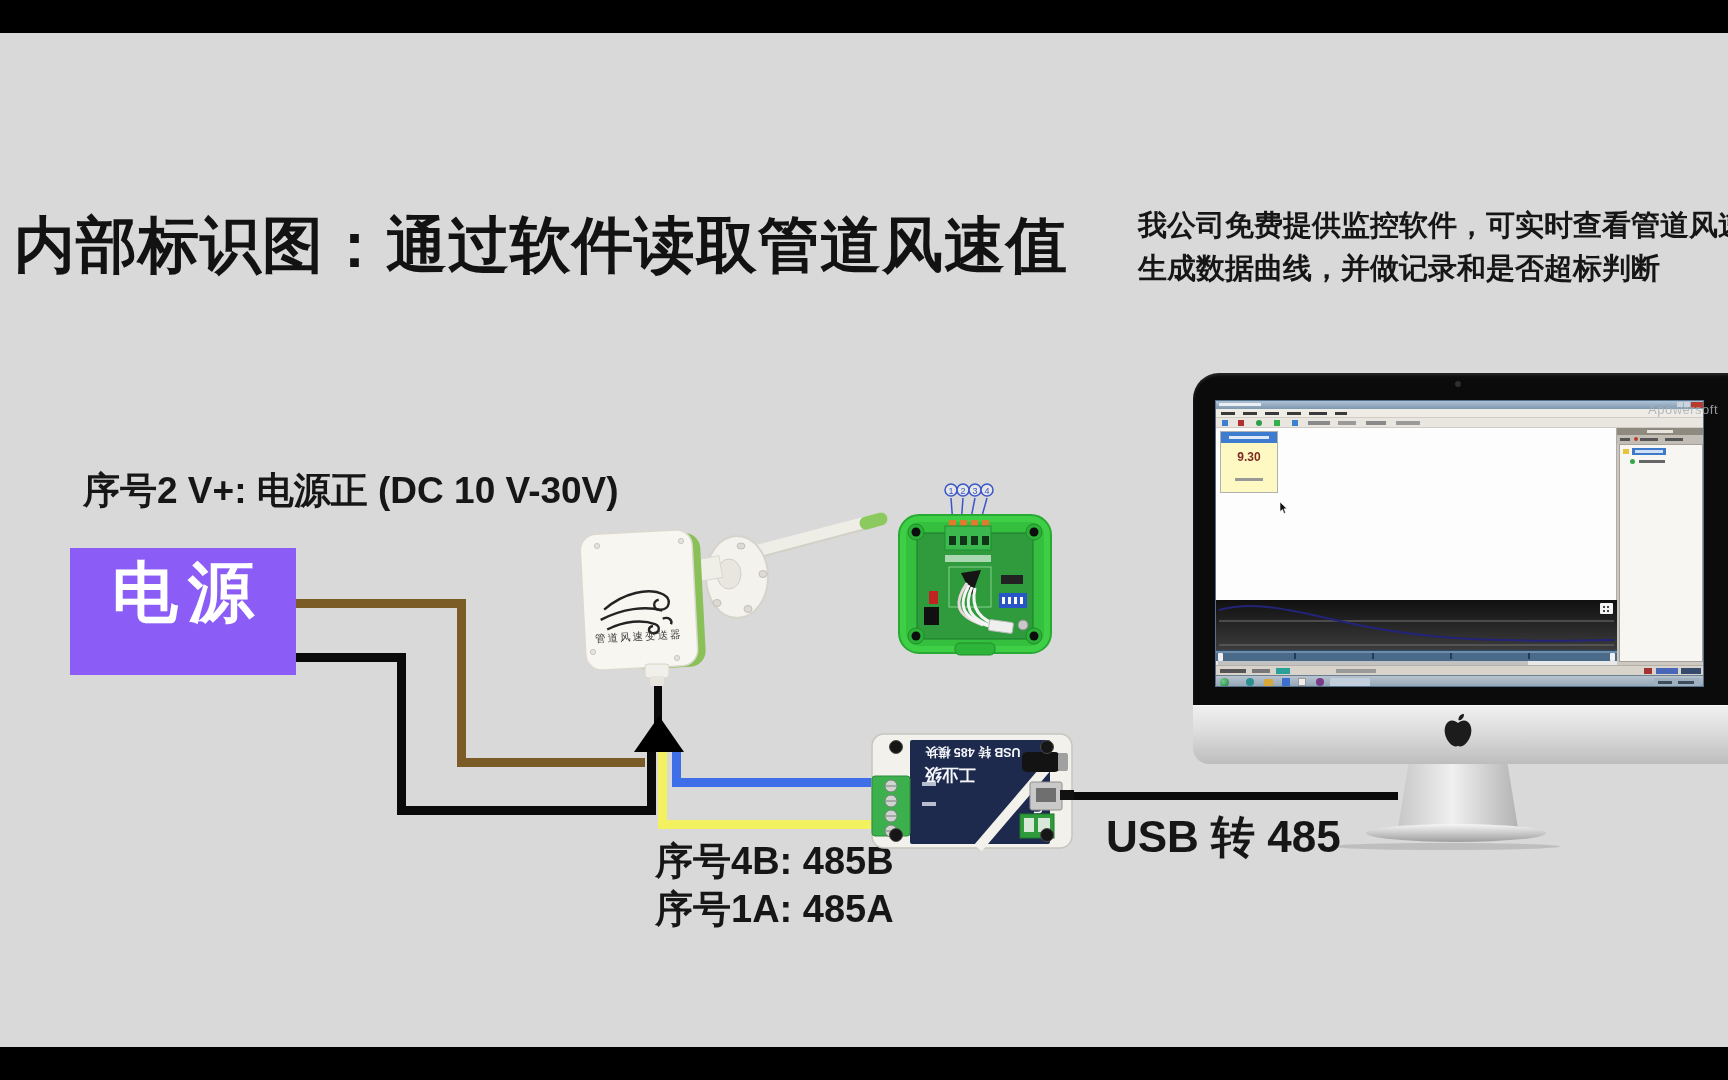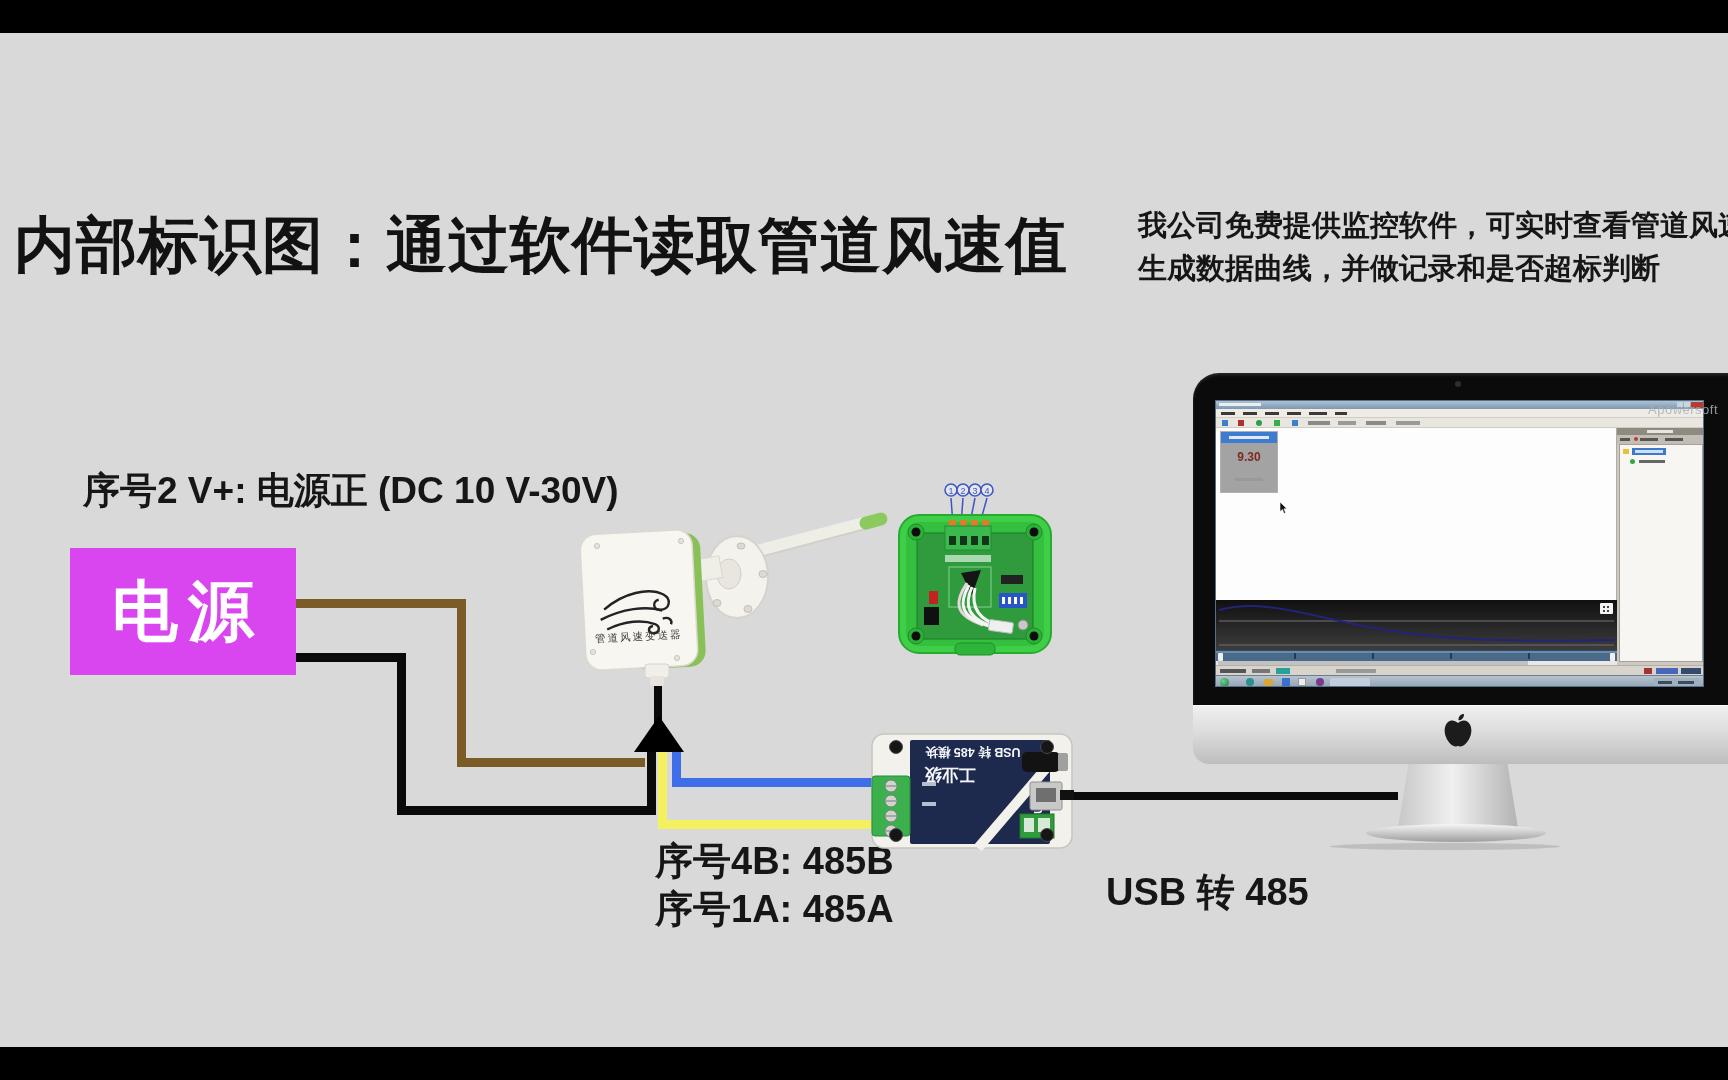--- a/index.html
+++ b/index.html
@@ -6,22 +6,22 @@
   #canvas{position:relative;width:1728px;height:1080px;overflow:hidden;
           background:var(--bg,#d9d9d9);
           font-family:"Liberation Sans","DejaVu Sans",sans-serif;}
   .abs{position:absolute;}
   .letterbox{position:absolute;left:0;width:1728px;background:var(--letterbox,#000);}
   .title{position:absolute;left:14px;top:205px;font-size:61px;font-weight:800;
          color:#121212;white-space:nowrap;letter-spacing:1px;}
   .desc{position:absolute;left:1138px;top:204px;font-size:29px;line-height:43px;
         color:#161616;white-space:nowrap;font-weight:600;}
   .wire-label{position:absolute;font-size:37px;color:#161616;font-weight:600;white-space:nowrap;}
-  .power-box{position:absolute;left:70px;top:548px;width:226px;height:127px;background:#d946ef;
-             display:flex;align-items:center;justify-content:center;z-index:3;}
+  .power-box{position:absolute;left:70px;top:548px;width:226px;height:127px;background:#8b5cf6;
+             display:flex;align-items:flex-start;justify-content:center;z-index:3;}
   .power-box span{color:#fff;font-size:66px;font-weight:800;letter-spacing:10px;margin-left:10px;}
   .wire{position:absolute;z-index:1;}
   .w-brown{background:var(--wire-brown,#7b5b26);}
   .w-black{background:var(--wire-black,#0a0a0a);}
   .w-blue{background:var(--wire-blue,#3f6fe8);}
   .w-yellow{background:var(--wire-yellow,#f4f160);}
   .junction-triangle{position:absolute;left:634px;top:716px;width:0;height:0;z-index:2;
      border-left:25px solid transparent;border-right:25px solid transparent;
      border-bottom:36px solid #000;}
   .caption{position:absolute;font-weight:600;color:#161616;white-space:nowrap;}
@@ -59,21 +59,21 @@
                 border-top:1px solid #2f4a66;box-sizing:border-box;}
   .win-hscroll{position:absolute;left:0;top:260px;width:401px;height:4px;background:#e8e8e8;}
   .win-status{position:absolute;left:0;top:264px;width:489px;height:10px;background:#d8d4cc;
               border-top:1px solid #b4b0a8;box-sizing:border-box;}
   .win-taskbar{position:absolute;left:0;top:274px;width:489px;height:13px;
                background:linear-gradient(180deg,#b7c3ce,#8fa2b3);border-top:1px solid #6c7f90;
                box-sizing:border-box;}
   .tbar{position:absolute;background:#3a3a3a;height:3px;}
   .watermark{position:absolute;left:1648px;top:402px;font-size:13px;color:#aab0b8;opacity:.85;
              z-index:6;letter-spacing:.5px;}
-  .reading-card{position:absolute;left:4px;top:3px;width:58px;height:62px;background:#a3a3a3;
+  .reading-card{position:absolute;left:4px;top:3px;width:58px;height:62px;background:#fef9c3;
                 border:1px solid #b0b0b0;box-sizing:border-box;}
   .card-head{position:absolute;left:0;top:0;width:56px;height:11px;background:#3e7cd0;}
   .card-value{position:absolute;left:0;top:18px;width:56px;text-align:center;font-size:12px;
               font-weight:700;color:#7e2a20;}
   svg{display:block;}
 </style>
 </head>
 <body>
 <div id="canvas">
 
@@ -82,21 +82,21 @@
 
   <div class="title">内部标识图：通过软件读取管道风速值</div>
   <div class="desc">
     <div>我公司免费提供监控软件，可实时查看管道风速</div>
     <div>生成数据曲线，并做记录和是否超标判断</div>
   </div>
 
   <div class="wire-label" style="left:83px;top:466px;">序号2  V+: 电源正 (DC 10 V-30V)</div>
   <div class="wire-label" style="left:655px;top:836px;font-size:38px;">序号4B: 485B</div>
   <div class="wire-label" style="left:655px;top:884px;font-size:38px;">序号1A: 485A</div>
-  <div class="caption" style="left:1106px;top:867px;font-size:38px;">USB 转 485</div>
+  <div class="caption" style="left:1106px;top:808px;font-size:44px;">USB 转 485</div>
 
   <div class="power-box">
     <span>电源</span>
   </div>
 
   <div class="wire w-brown" style="left:296px;top:599px;width:170px;height:9px;"></div>
   <div class="wire w-brown" style="left:457px;top:599px;width:9px;height:168px;"></div>
   <div class="wire w-brown" style="left:457px;top:758px;width:188px;height:9px;"></div>
   <div class="wire w-black" style="left:296px;top:653px;width:110px;height:9px;"></div>
   <div class="wire w-black" style="left:397px;top:653px;width:9px;height:162px;"></div>

